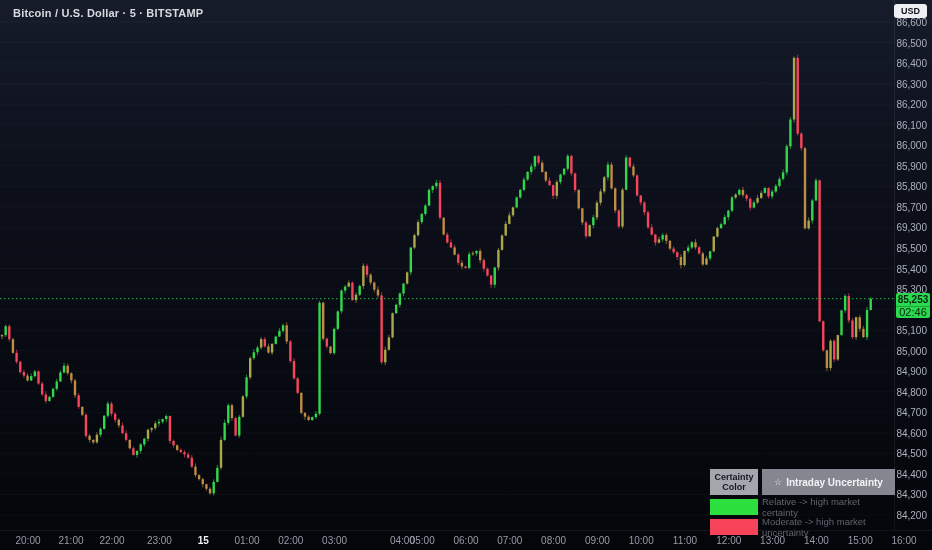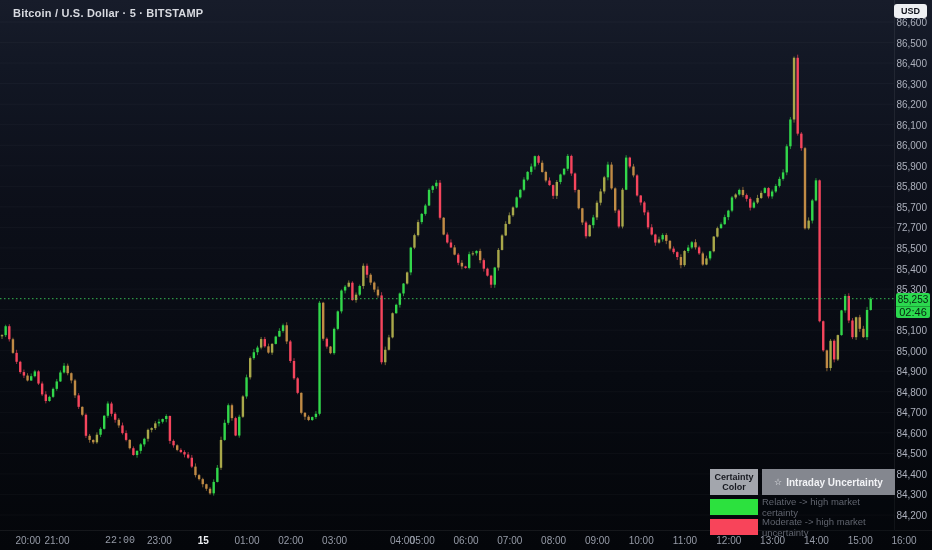--- a/index.html
+++ b/index.html
@@ -22,21 +22,21 @@
   }
   #price-axis { position:absolute; left:896px; top:0; width:36px; height:530px; z-index:3; cursor:ns-resize; }
   .plabel { position:absolute; right:5px; transform:translateY(-50%); font-size:10px; color:#acb0bc; white-space:nowrap; }
   #time-axis { position:absolute; left:0; top:531px; width:932px; height:19px; z-index:3; cursor:ew-resize; }
   .tlabel { position:absolute; top:4px; transform:translateX(-50%); font-size:10px; color:#979ca8;text-align:right; }
   .tlabel.em { color:#eef0f4; font-weight:700; }
   #price-badge {
     position:absolute; left:896px; width:34px; z-index:5;
     border-radius:2px; text-align:center; overflow:hidden;
   }
-  #badge-price { font-size:10px; font-weight:400; line-height:12px; padding-top:1px; }
+  #badge-price { font-size:10px; font-weight:700; line-height:12px; padding-top:1px; }
   #badge-countdown { font-size:11px; line-height:11px; border-top:1px solid rgba(0,0,0,.25); }
   #legend-box {
     position:absolute; left:710px; top:469px; width:185px; z-index:4;
     display:grid; grid-template-columns:48px 1fr; grid-auto-rows:auto; gap:4px;
     font-size:9.5px;
   }
   .lg-cell { display:flex; align-items:center; justify-content:center; }
   #legend-header-left {
     background:#a3a6ad; color:#16181f; font-weight:700; font-size:9px;
     text-align:center; line-height:1.15; height:26px; padding:1px 2px;
@@ -572,40 +572,40 @@
     <div class="plabel" style="top: 22px;">86,600</div>
     <div class="plabel" style="top: 42.5417px;">86,500</div>
     <div class="plabel" style="top: 63.0833px;">86,400</div>
     <div class="plabel" style="top: 83.625px;">86,300</div>
     <div class="plabel" style="top: 104.167px;">86,200</div>
     <div class="plabel" style="top: 124.708px;">86,100</div>
     <div class="plabel" style="top: 145.25px;">86,000</div>
     <div class="plabel" style="top: 165.792px;">85,900</div>
     <div class="plabel" style="top: 186.333px;">85,800</div>
     <div class="plabel" style="top: 206.875px;">85,700</div>
-    <div class="plabel" style="top: 227.417px;">72,700</div>
+    <div class="plabel" style="top: 227.417px;">69,300</div>
     <div class="plabel" style="top: 247.958px;">85,500</div>
     <div class="plabel" style="top: 268.5px;">85,400</div>
     <div class="plabel" style="top: 289.042px;">85,300</div>
     <div class="plabel" style="top: 309.583px;">85,200</div>
     <div class="plabel" style="top: 330.125px;">85,100</div>
     <div class="plabel" style="top: 350.667px;">85,000</div>
     <div class="plabel" style="top: 371.208px;">84,900</div>
     <div class="plabel" style="top: 391.75px;">84,800</div>
     <div class="plabel" style="top: 412.292px;">84,700</div>
     <div class="plabel" style="top: 432.833px;">84,600</div>
     <div class="plabel" style="top: 453.375px;">84,500</div>
     <div class="plabel" style="top: 473.917px;">84,400</div>
     <div class="plabel" style="top: 494.458px;">84,300</div>
     <div class="plabel" style="top: 515px;">84,200</div>
   </div>
 <div id="time-axis">
     <div class="tlabel" style="left: 28px;">20:00</div>
-    <div class="tlabel" style="left: 57px;">21:00</div>
-    <div class="tlabel" style="left: 120px; font-family: Liberation Mono, monospace;">22:00</div>
+    <div class="tlabel" style="left: 71px;">21:00</div>
+    <div class="tlabel" style="left: 112px;">22:00</div>
     <div class="tlabel" style="left: 159.4px;">23:00</div>
     <div class="tlabel em" style="left: 203.2px;">15</div>
     <div class="tlabel" style="left: 247px;">01:00</div>
     <div class="tlabel" style="left: 290.8px;">02:00</div>
     <div class="tlabel" style="left: 334.6px;">03:00</div>
     <div class="tlabel" style="left: 378.4px; margin-left: 24px;">04:00</div>
     <div class="tlabel" style="left: 422.2px;">05:00</div>
     <div class="tlabel" style="left: 466px;">06:00</div>
     <div class="tlabel" style="left: 509.8px;">07:00</div>
     <div class="tlabel" style="left: 553.6px;">08:00</div>

